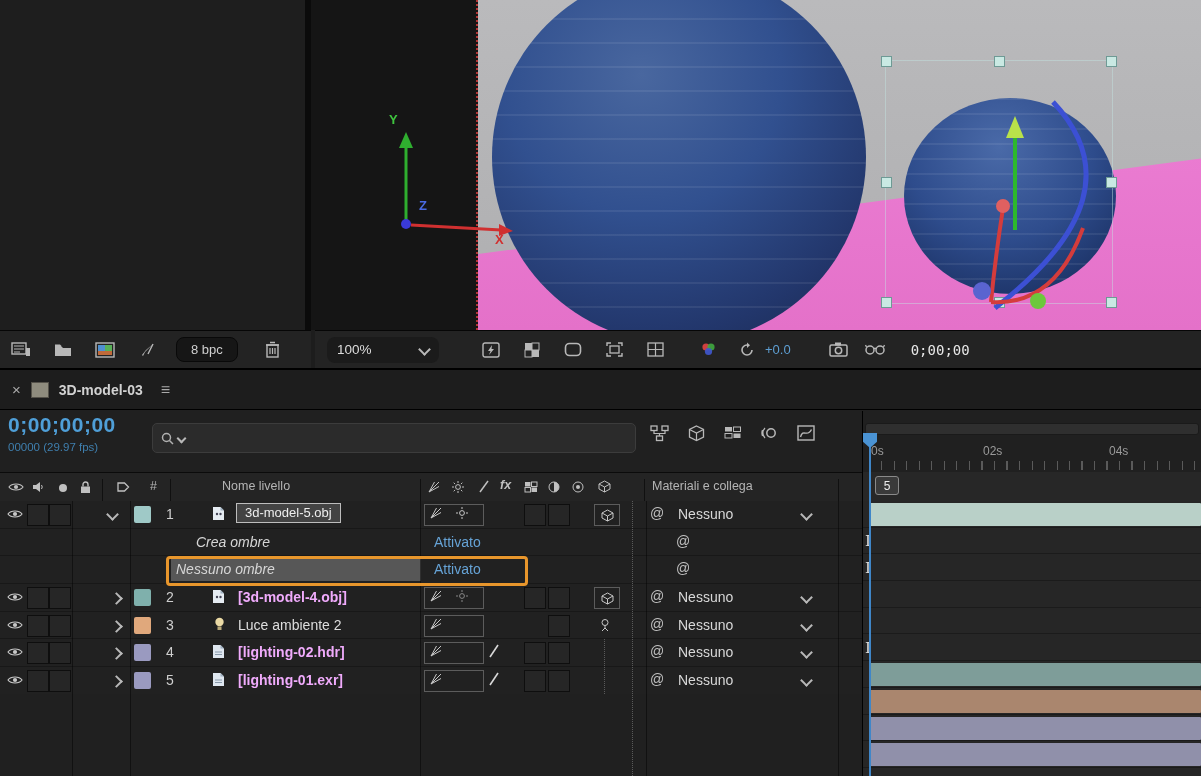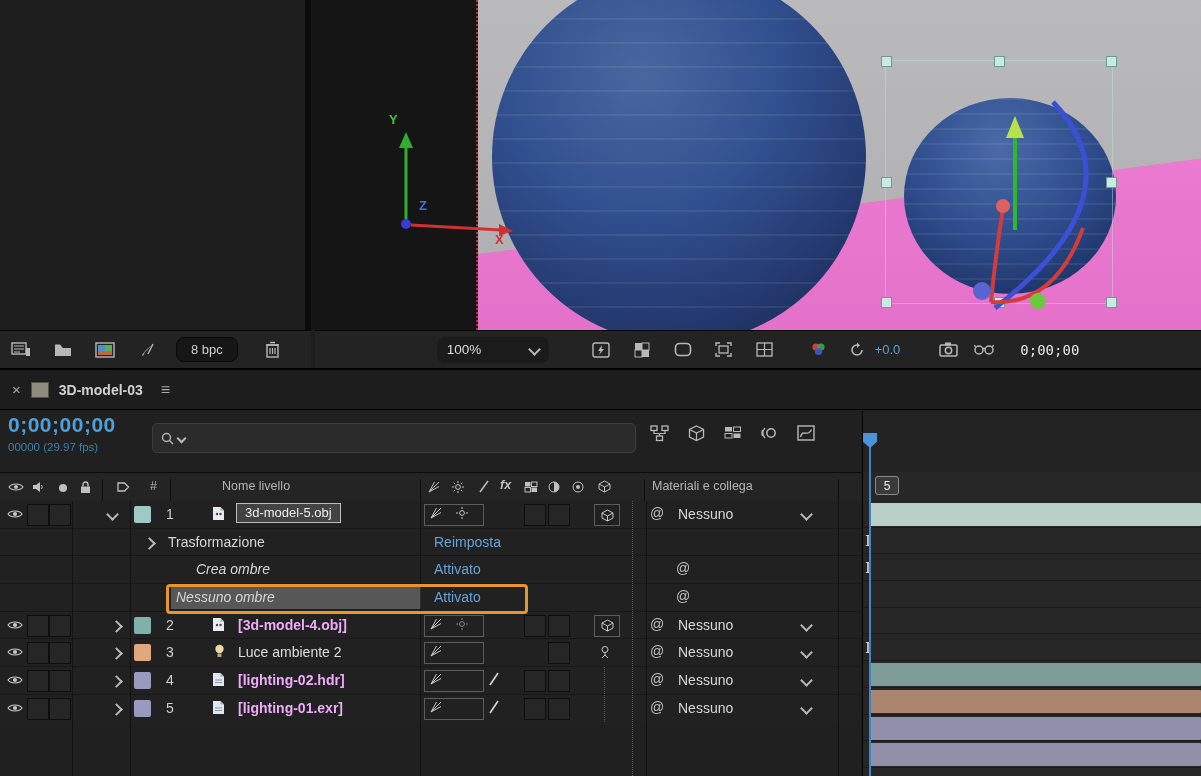--- a/index.html
+++ b/index.html
@@ -32,21 +32,21 @@
   .sphere-small::after{background:repeating-linear-gradient(180deg,rgba(255,255,255,.07) 0 2px,transparent 2px 15px);}
   .sel-box{position:absolute;left:407px;top:60px;width:226px;height:242px;border:1px solid rgba(195,228,226,.45);}
   .handle{position:absolute;width:9px;height:9px;background:#c9e9e3;border:1px solid #6e9a95;}
   .h-tl{left:-5px;top:-5px;} .h-tm{left:50%;margin-left:-5px;top:-5px;} .h-tr{right:-5px;top:-5px;}
   .h-ml{left:-5px;top:50%;margin-top:-5px;} .h-mr{right:-5px;top:50%;margin-top:-5px;}
   .h-bl{left:-5px;bottom:-5px;} .h-bm{left:50%;margin-left:-5px;bottom:-5px;} .h-br{right:-5px;bottom:-5px;}
   .gizmo-small{position:absolute;left:425px;top:80px;}
   .world-axis{position:absolute;left:60px;top:118px;}
   .comp-edge{position:absolute;left:165px;top:0;bottom:0;width:0;border-left:2px dotted #b23434;}
   .viewport-toolbar{position:absolute;left:315px;top:330px;right:0;height:38px;background:#232323;border-top:1px solid #060606;
-       display:flex;align-items:center;padding:0 12px;box-sizing:border-box;overflow:hidden;justify-content:center;}
+       display:flex;align-items:center;padding:0 12px;box-sizing:border-box;overflow:hidden;}
   .vt-dd{display:flex;align-items:center;justify-content:space-between;background:#1b1b1b;border-radius:8px;
        height:26px;padding:0 10px;box-sizing:border-box;color:#ddd;font-size:13.5px;}
   .vt-ic{width:28px;height:24px;display:flex;align-items:center;justify-content:center;color:#b8b8b8;}
   .vt-exposure{color:#5e9fd3;font-size:13px;margin-left:4px;}
   .vt-tc{color:#e8e8e8;font-family:"DejaVu Sans Mono",monospace;font-size:14px;margin-left:22px;white-space:nowrap;}
 
   
   .timeline{position:absolute;left:0;top:368px;right:0;bottom:0;background:#202020;border-top:2px solid #000;}
   .tabbar{position:absolute;left:0;top:0;right:0;height:40px;background:#1d1d1d;border-bottom:1px solid #000;
        display:flex;align-items:center;gap:10px;padding:0 12px;box-sizing:border-box;}
@@ -467,25 +467,20 @@
             <svg width="13" height="13" viewBox="0 0 13 13">
               <path d="M6.5 1 L12 4 V9 L6.5 12 L1 9 V4 Z" fill="none" stroke="#c8c8c8"></path>
               <path d="M1 4 L6.5 7 L12 4 M6.5 7 V12" fill="none" stroke="#c8c8c8"></path>
             </svg>
           </span>
         <span class="pickwhip">@</span>
         <span class="parent-dd">Nessuno</span>
         <span class="cvd parent-chev"></span>
       </div>
 
-      <div class="row">
-        <span class="cr grp-chev"></span>
-        <span class="grp-name">Trasformazione</span>
-        <span class="prop-val">Reimposta</span>
-      </div>
 
 
       <div class="row">
         <span class="prop-name">Crea ombre</span>
         <span class="prop-val">Attivato</span>
         <span class="prop-pick">@</span>
       </div>
 
       <div class="row">
         <span class="sel-bg"></span>
@@ -666,20 +661,27 @@
     <div class="rows-overlay">
       <div class="vsolid" style="left:72px"></div>
       <div class="vsolid" style="left:130px"></div>
       <div class="vsolid" style="left:420px"></div>
       <div class="dotline" style="left:632px"></div>
       <div class="vsolid" style="left:646px"></div>
       <div class="vsolid" style="left:838px"></div>
     </div>
 
     <div class="rp">
+      <div class="ruler">
+        <div class="workarea"></div>
+        <span class="rl" style="left:8px">0s</span>
+        <span class="rl" style="left:120px">02s</span>
+        <span class="rl" style="left:246px">04s</span>
+        <div class="ticks"></div>
+      </div>
       <div class="rp-header">
         <span class="marker">5</span>
       </div>
       <div class="rp-rows">
         <div class="bar bar-tex" style="top:2px;background:#b9d0c8"></div>
         <span class="ibeam" style="top:33px">Ⅰ</span>
         <span class="ibeam" style="top:60px">Ⅰ</span>
         <span class="ibeam" style="top:140px">Ⅰ</span>
         <div class="bar" style="top:162px;background:#7e9d99"></div>
         <div class="bar" style="top:189px;background:#aa866e"></div>

